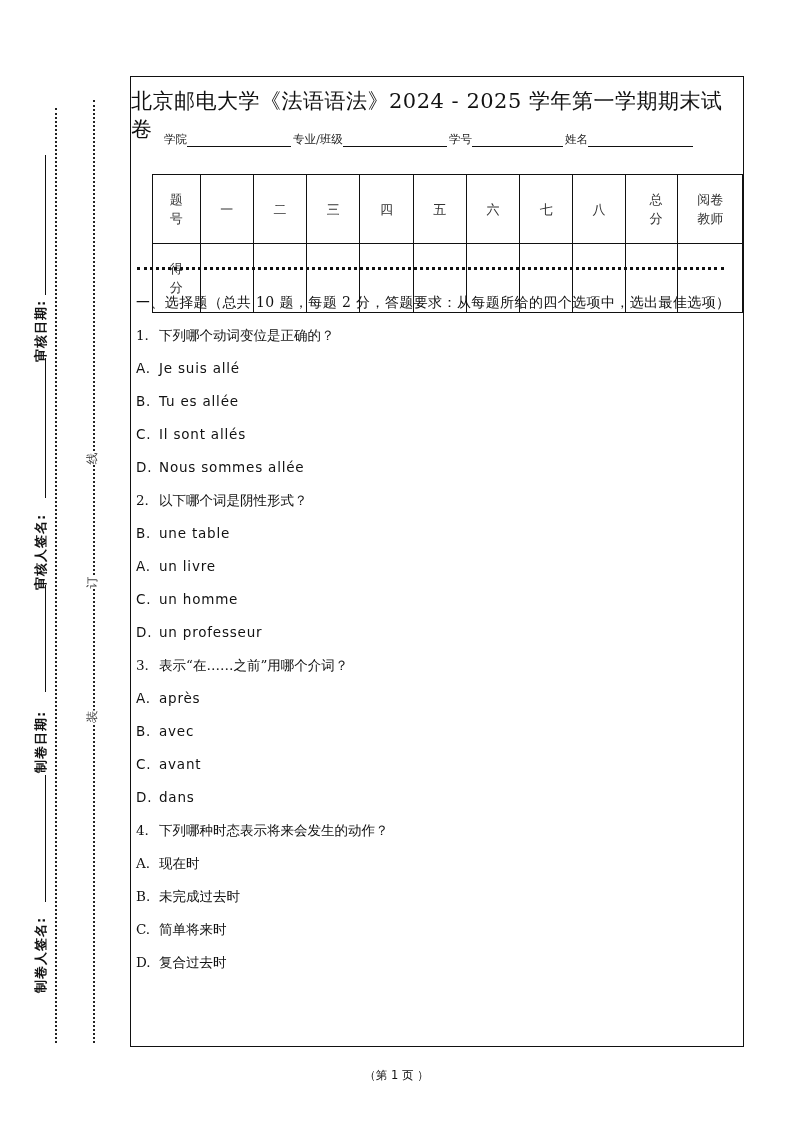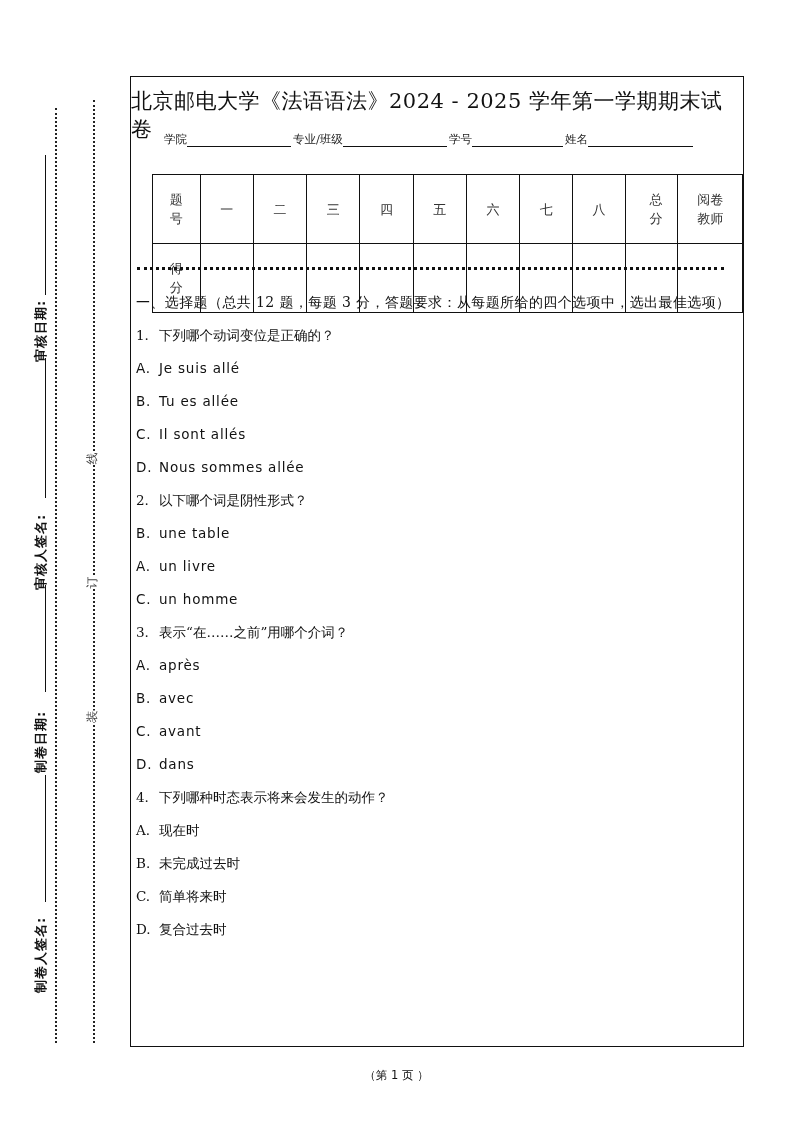--- a/index.html
+++ b/index.html
@@ -107,32 +107,33 @@
       <td></td>
       <td></td>
       <td></td>
     </tr>
   </tbody>
     </table>
 
   <div class="sep"></div>
 
   <div class="content">
-    <div class="section" style="margin-bottom:5px;">一、选择题（总共 12 题，每题 3 分，答题要求：从每题所给的四个选项中，选出最佳选项）</div>
+    <div class="section" style="margin-bottom:5px;">一、选择题（总共 10 题，每题 2 分，答题要求：从每题所给的四个选项中，选出最佳选项）</div>
 
     <div class="line q"><span class="lab">1.</span><span>下列哪个动词变位是正确的？</span></div>
     <div class="line opt"><span class="lab">A.</span><span>Je suis allé</span></div>
     <div class="line opt"><span class="lab">B.</span><span>Tu es allée</span></div>
     <div class="line opt"><span class="lab">C.</span><span>Il sont allés</span></div>
     <div class="line opt"><span class="lab">D.</span><span>Nous sommes allée</span></div>
 
     <div class="line q"><span class="lab">2.</span><span>以下哪个词是阴性形式？</span></div>
     <div class="line opt"><span class="lab">B.</span><span>une table</span></div>
     <div class="line opt"><span class="lab">A.</span><span>un livre</span></div>
     <div class="line opt"><span class="lab">C.</span><span>un homme</span></div>
+    <div class="line opt"><span class="lab">D.</span><span>un professeur</span></div>
 
     <div class="line q"><span class="lab">3.</span><span>表示“在……之前”用哪个介词？</span></div>
     <div class="line opt"><span class="lab">A.</span><span>après</span></div>
     <div class="line opt"><span class="lab">B.</span><span>avec</span></div>
     <div class="line opt"><span class="lab">C.</span><span>avant</span></div>
     <div class="line opt"><span class="lab">D.</span><span>dans</span></div>
 
     <div class="line q"><span class="lab">4.</span><span>下列哪种时态表示将来会发生的动作？</span></div>
     <div class="line q"><span class="lab">A.</span><span>现在时</span></div>
     <div class="line q"><span class="lab">B.</span><span>未完成过去时</span></div>

